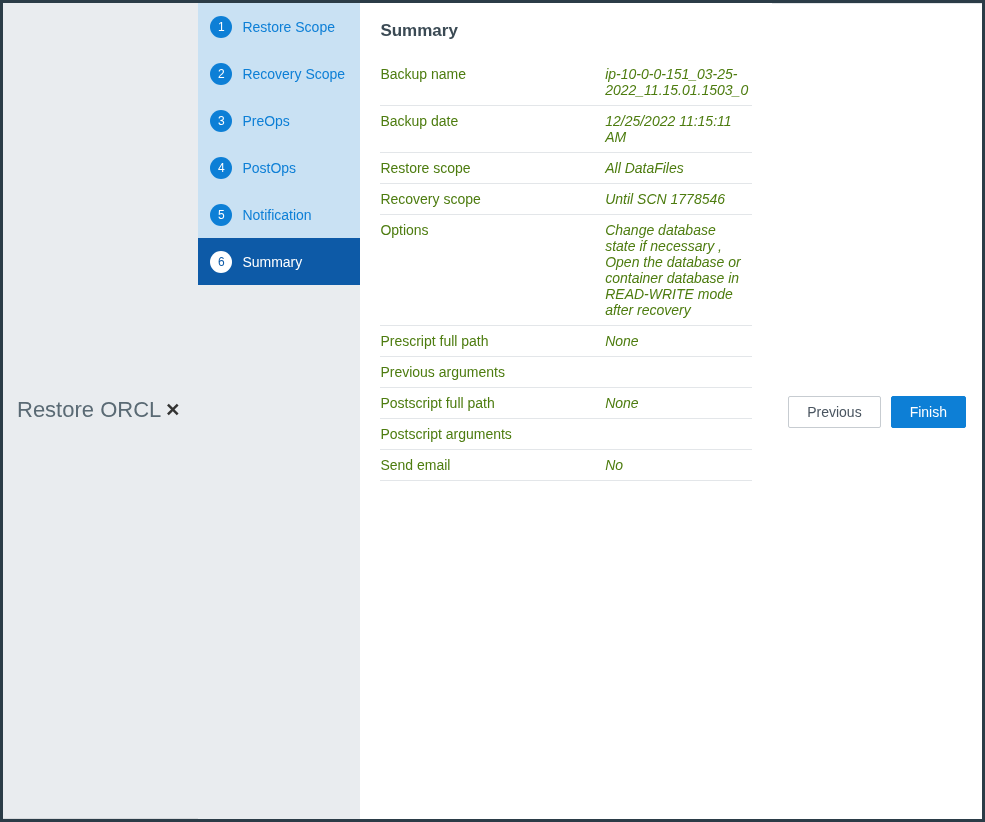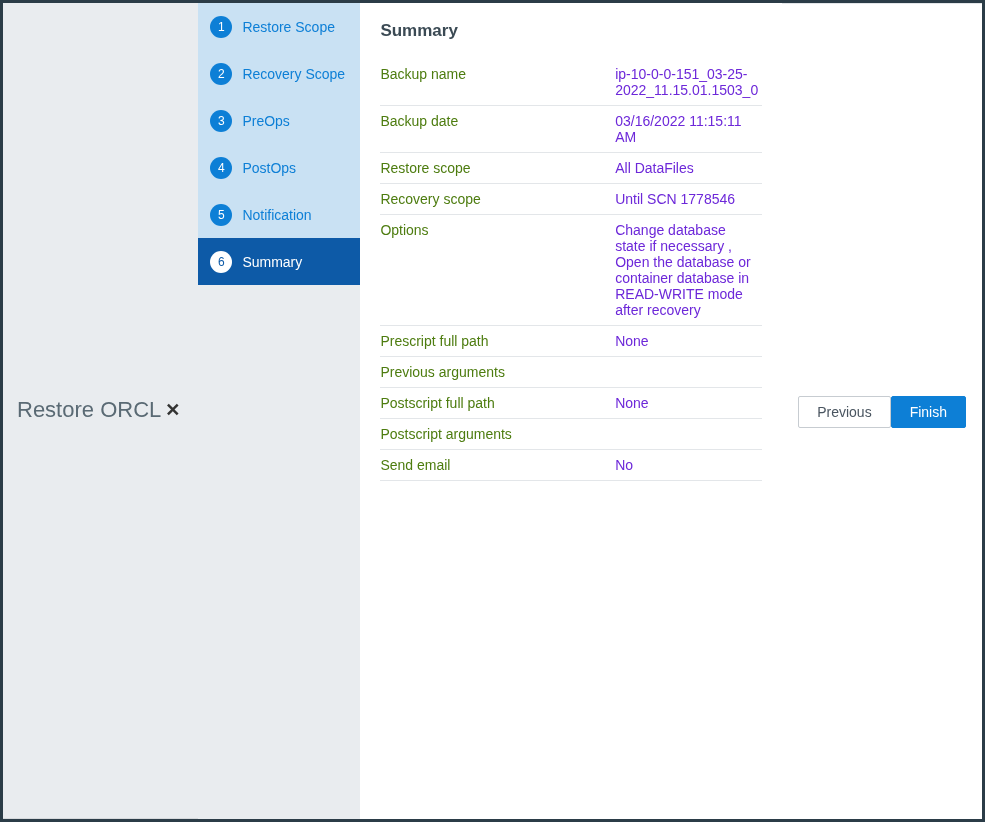--- a/index.html
+++ b/index.html
@@ -109,27 +109,29 @@
       padding: 7px 4px 7px 0;
       font-size: 14px;
       color: #4a5560;
       vertical-align: top;
     }
     .summary-table td.label {
       width: 255px;
       color: #4d7c0f;
     }
     .summary-table td.value {
-      color: #6d28d9;
+      color: #4d7c0f;
+      font-style: italic;
     }
     .footer {
       display: flex;
       justify-content: flex-end;
       align-items: center;
       padding: 14px 16px;
+      gap: 10px;
       background: #ffffff;
       border-top: 1px solid #e3e6e9;
     }
     .btn {
       height: 32px;
       padding: 0 18px;
       font-size: 14px;
       border-radius: 2px;
       cursor: pointer;
       display: inline-flex;
@@ -187,21 +189,21 @@
     <div class="main">
       <div class="page-title">Summary</div>
       <table class="summary-table">
         <tbody>
           <tr>
             <td class="label">Backup name</td>
             <td class="value">ip-10-0-0-151_03-25-2022_11.15.01.1503_0</td>
           </tr>
           <tr>
             <td class="label">Backup date</td>
-            <td class="value">03/16/2022 11:15:11 AM</td>
+            <td class="value">12/25/2022 11:15:11 AM</td>
           </tr>
           <tr>
             <td class="label">Restore scope</td>
             <td class="value">All DataFiles</td>
           </tr>
           <tr>
             <td class="label">Recovery scope</td>
             <td class="value">Until SCN 1778546</td>
           </tr>
           <tr>

